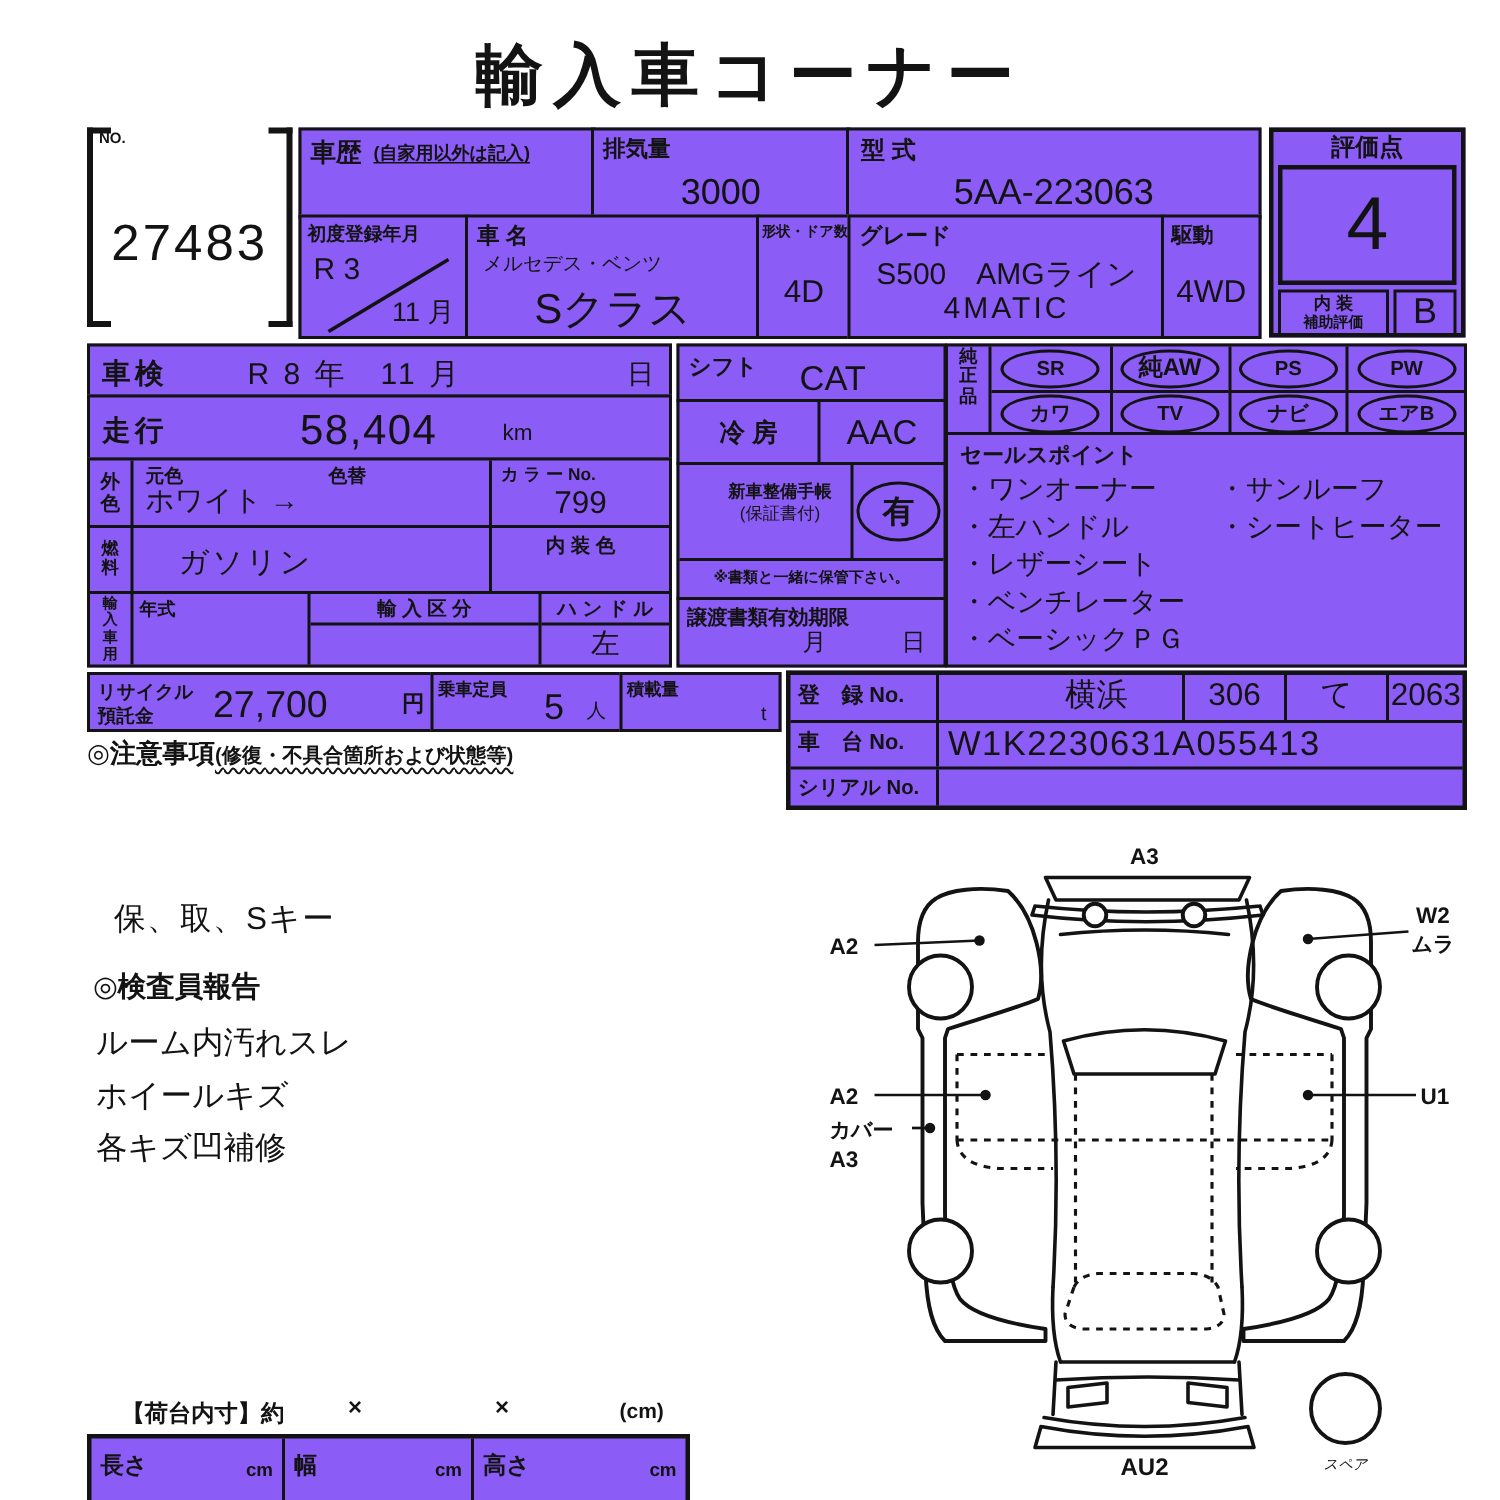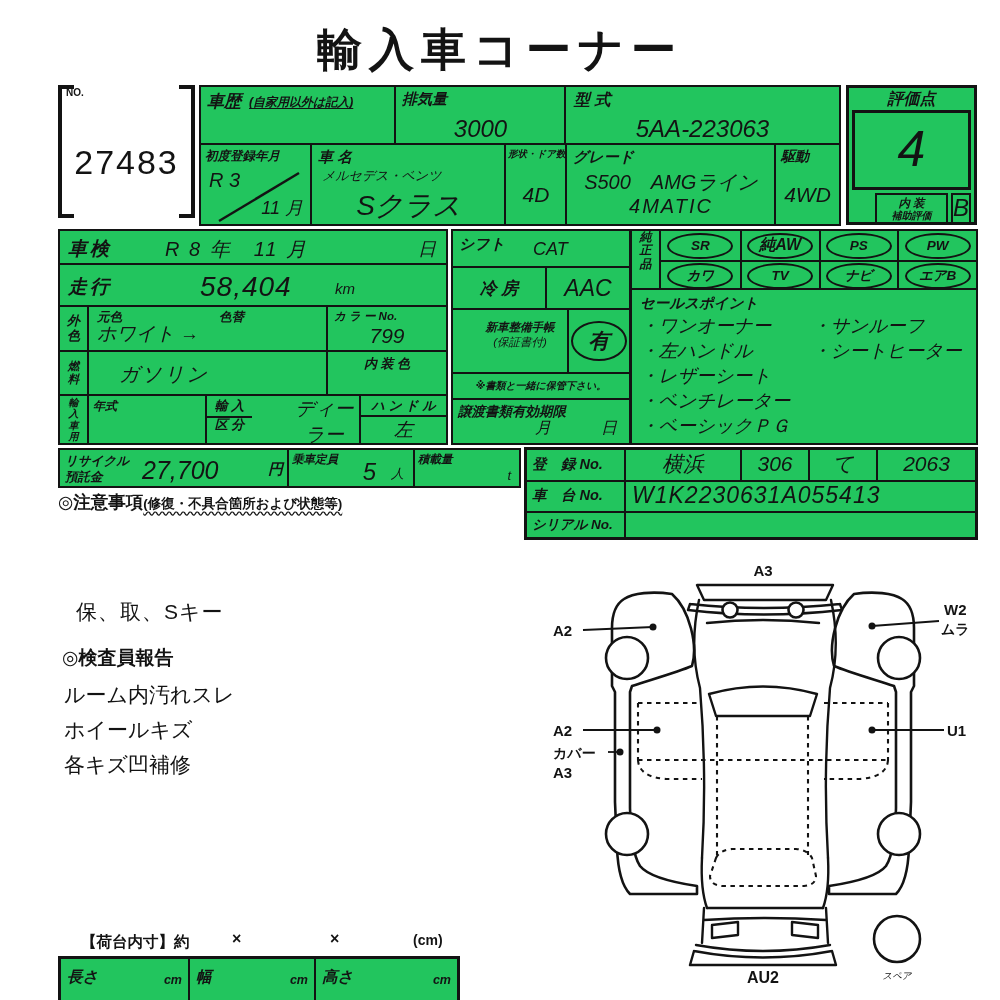--- a/index.html
+++ b/index.html
@@ -1,19 +1,19 @@
 <!DOCTYPE html>
 <html><head>
 <meta charset="utf-8">
 <style>
   html,body{margin:0;padding:0;background:#fff;}
   #sheet{position:relative;width:1000px;height:1000px;background:#fff;overflow:hidden;
          font-family:"Liberation Sans","DejaVu Sans",sans-serif;color:#131313;}
   .abs{position:absolute;box-sizing:border-box;}
-  .bx{border:2.6px solid #131313;background:#22c55e;font-style:italic;}
+  .bx{border:2.6px solid #131313;background:#8b5cf6;}
   .b3{border-width:3px;}
   .bold{font-weight:bold;}
   .ctr{text-align:center;}
   .vstack{width:1.2em;margin:0 auto;line-height:1.12;text-align:center;word-break:break-all;font-weight:bold;}
   .cellhead{border-bottom:2.4px solid #131313;font-weight:bold;text-align:center;}
   .oval{border:2.5px solid #131313;border-radius:50%;display:flex;align-items:center;justify-content:center;font-weight:bold;}
   .uline{text-decoration:underline;text-underline-offset:2px;}
   .wavy{text-decoration-line:underline;text-decoration-style:wavy;text-underline-offset:3px;}
   .oemgrid{display:grid;grid-template-columns:repeat(4,1fr);grid-template-rows:1fr 1fr;}
   .oemcell{border-left:2px solid #131313;border-top:2px solid #131313;display:flex;align-items:center;justify-content:center;}
@@ -81,21 +81,21 @@
     <span class="abs bold" style="left:5px;top:3px;font-size:14px;">駆動</span>
     <span class="abs" style="left:0;top:38px;width:100%;text-align:center;font-size:21px;">4WD</span>
   </div>
 
   <div class="abs bx b3" style="left:846px;top:85px;width:131px;height:140px;">
     <div class="bold ctr" style="font-size:16px;height:22px;line-height:22px;">評価点</div>
     <div class="ctr" style="margin:0 3px;border:3px solid #131313;height:74px;">
       <span style="font-size:50px;line-height:72px;">4</span>
     </div>
     <div style="display:flex;gap:3px;margin:3px 3px 0 3px;height:31px;">
-      <div style="border:2.5px solid #131313;width:70px;text-align:center;margin-left:23px;">
+      <div style="border:2.5px solid #131313;width:70px;text-align:center;">
         <div class="bold" style="font-size:11.5px;line-height:14px;margin-top:1px;">内 装</div>
         <div class="bold" style="font-size:10px;line-height:11px;">補助評価</div>
       </div>
       <div class="ctr" style="border:2.5px solid #131313;flex:1;">
         <span style="font-size:24px;line-height:26px;">B</span>
       </div>
     </div>
   </div>
 
   <div class="abs bx" style="left:58px;top:229px;width:390px;height:36px;">
@@ -137,33 +137,33 @@
     </div>
   </div>
 
   <div class="abs bx" style="left:58px;top:394px;width:390px;height:51px;display:flex;">
     <div style="width:27px;border-right:2.4px solid #131313;display:flex;align-items:center;">
       <div class="vstack" style="font-size:10px;">輸入車用</div>
     </div>
     <div style="width:116px;border-right:2.4px solid #131313;position:relative;">
       <span class="abs bold" style="left:4px;top:2px;font-size:12px;">年式</span>
     </div>
-    <div style="width:152px;border-right:2.4px solid #131313;display:flex;flex-direction:row;gap:38px;">
+    <div style="width:152px;border-right:2.4px solid #131313;display:flex;flex-direction:column;gap:38px;">
       <div class="cellhead" style="font-size:13px;height:20px;line-height:19px;">輸 入 区 分</div>
       <div class="ctr" style="font-size:19px;line-height:26px;">ディーラー</div>
     </div>
     <div style="flex:1;display:flex;flex-direction:column;">
       <div class="cellhead" style="font-size:13px;height:20px;line-height:19px;">ハ ン ド ル</div>
       <div class="ctr" style="font-size:19px;line-height:26px;">左</div>
     </div>
   </div>
 
   <div class="abs bx" style="left:451px;top:229px;width:180px;height:39px;">
     <span class="abs bold" style="left:6px;top:4px;font-size:15px;">シフト</span>
-    <span class="abs" style="left:80px;top:8px;font-size:18px;">CAT</span>
+    <span class="abs" style="left:80px;top:8px;font-size:23px;">CAT</span>
   </div>
 
   <div class="abs bx" style="left:451px;top:266px;width:180px;height:44px;display:flex;">
     <div style="width:92px;border-right:2.4px solid #131313;display:flex;align-items:center;justify-content:center;">
       <span class="bold" style="font-size:17px;">冷  房</span>
     </div>
     <div style="flex:1;display:flex;align-items:center;justify-content:center;">
       <span style="font-size:23px;">AAC</span>
     </div>
   </div>
@@ -261,21 +261,21 @@
     <span class="abs" style="right:8px;bottom:3px;font-size:13px;">t</span>
   </div>
 
   <div class="abs" style="left:58px;top:490px;">
     <span class="bold" style="font-size:17.5px;">◎注意事項</span><span class="bold wavy" style="font-size:13.5px;">(修復・不具合箇所および状態等)</span>
   </div>
 
   <div class="abs bx b3" style="left:524px;top:447px;width:454px;height:93px;display:flex;flex-direction:column;">
     <div style="display:flex;height:30px;">
       <div class="bold" style="width:99px;border-right:2.4px solid #131313;font-size:14.5px;line-height:28px;padding-left:5px;box-sizing:border-box;">登　録 No.</div>
-      <div class="ctr" style="width:114px;border-right:2.2px solid #131313;font-size:21px;line-height:27px;">横浜</div>
+      <div class="ctr" style="width:114px;border-right:2.2px solid #131313;font-size:21px;line-height:27px;padding-left:48px;">横浜</div>
       <div class="ctr" style="width:66px;border-right:2.2px solid #131313;font-size:21px;line-height:27px;">306</div>
       <div class="ctr" style="width:66px;border-right:2.2px solid #131313;font-size:21px;line-height:27px;">て</div>
       <div class="ctr" style="flex:1;font-size:21px;line-height:27px;">2063</div>
     </div>
     <div style="display:flex;height:30px;border-top:2.4px solid #131313;">
       <div class="bold" style="width:99px;border-right:2.4px solid #131313;font-size:14.5px;line-height:27px;padding-left:5px;box-sizing:border-box;">車　台 No.</div>
       <div style="flex:1;font-size:23px;line-height:26px;padding-left:6px;letter-spacing:1px;">W1K2230631A055413</div>
     </div>
     <div style="display:flex;flex:1;border-top:2.4px solid #131313;">
       <div class="bold" style="width:99px;border-right:2.4px solid #131313;font-size:13.5px;line-height:24px;padding-left:5px;box-sizing:border-box;">シリアル No.</div>

